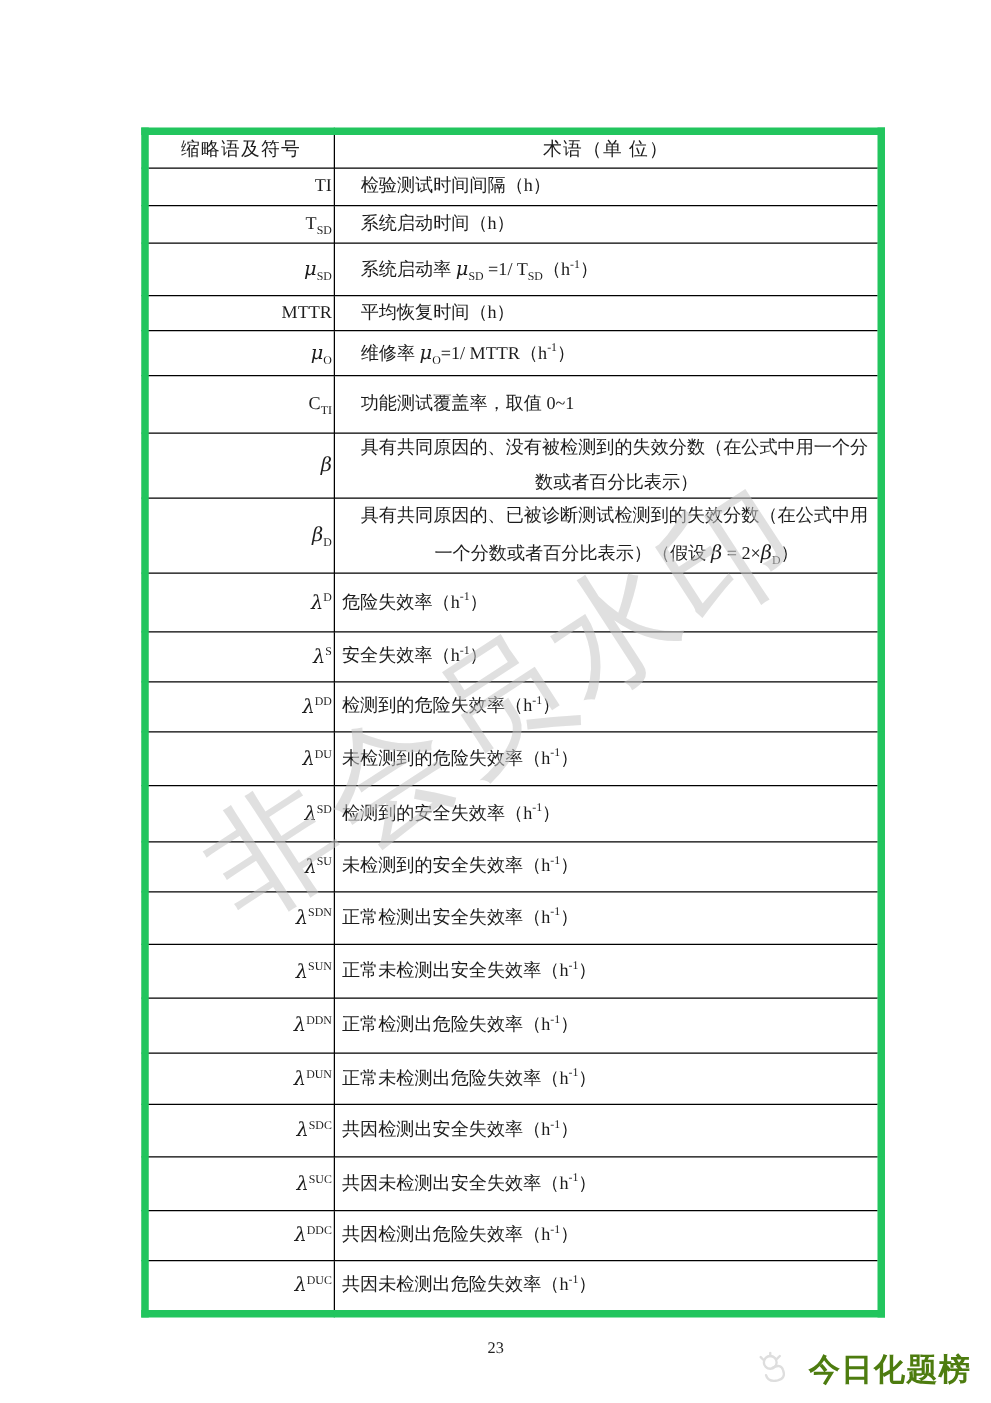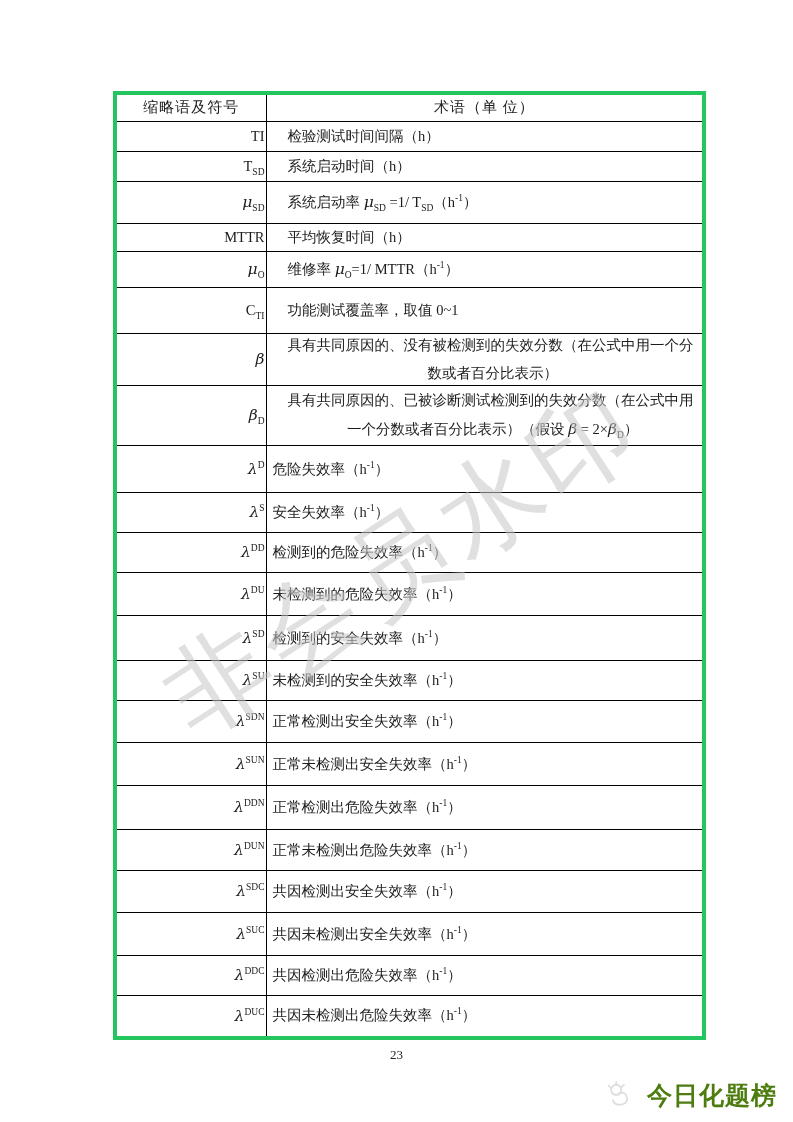--- a/index.html
+++ b/index.html
@@ -1,42 +1,42 @@
 <!DOCTYPE html>
 <html><head>
 <meta charset="utf-8">
 <style>
   html,body{margin:0;padding:0;background:#ffffff;overflow:hidden;}
   body{width:793px;height:1122px;position:relative;
        font-family:"Liberation Serif","DejaVu Serif",serif;color:#1c1c1c;}
   .page{position:relative;width:793px;height:1122px;background:#fff;overflow:hidden;}
 
   
-  table.terms{position:absolute;left:113px;top:91px;width:589px;
+  table.terms{position:absolute;left:113px;top:102px;width:589px;
               border-collapse:collapse;table-layout:fixed;
-              border:4px solid #22c55e;background:transparent;}
+              border:6px solid #22c55e;background:transparent;}
   table.terms th, table.terms td{border:1px solid #000;vertical-align:middle;
               font-size:14.5px;line-height:1.45;overflow:hidden;text-align:right;}
   table.terms th{font-weight:normal;font-size:15px;height:24px;text-align:center;letter-spacing:1px;}
   td.sym{text-align:center;}
   tr.left  td.term{text-align:left;padding-left:21px;padding-right:4px;}
   tr.center td.term{text-align:left;padding:0 6px;}
   td.term .cont{text-align:center;margin-top:7px;}
   sup,sub{font-size:9.5px;line-height:0;}
   em.gk{font-style:italic;font-family:"DejaVu Serif",serif;font-size:15.5px;font-weight:normal;}
 
   
   .watermark{position:absolute;left:403px;top:563px;
              transform:translate(-50%,-50%) rotate(-33deg);
              font-size:103px;letter-spacing:5px;white-space:nowrap;
              color:#c7c7c7;opacity:.55;z-index:3;pointer-events:none;
              font-family:"Liberation Serif","DejaVu Serif",serif;}
 
   
-  .pageno{position:absolute;top:1047px;left:0;width:100%;text-align:center;
+  .pageno{position:absolute;top:1070px;left:0;width:100%;text-align:center;
           font-size:13px;color:#222;}
 
   
   .footer-brand{position:absolute;top:1079px;right:16px;height:32px;
                 display:flex;align-items:center;gap:7px;}
   .brand-text{font-family:Liberation Sans, sans-serif;
               font-weight:bold;font-size:25px;letter-spacing:1px;
               color:#4d7c0f;text-shadow:1px 1px 0 #ffffff;}
   .brand-icon{width:34px;height:28px;}
 </style>

